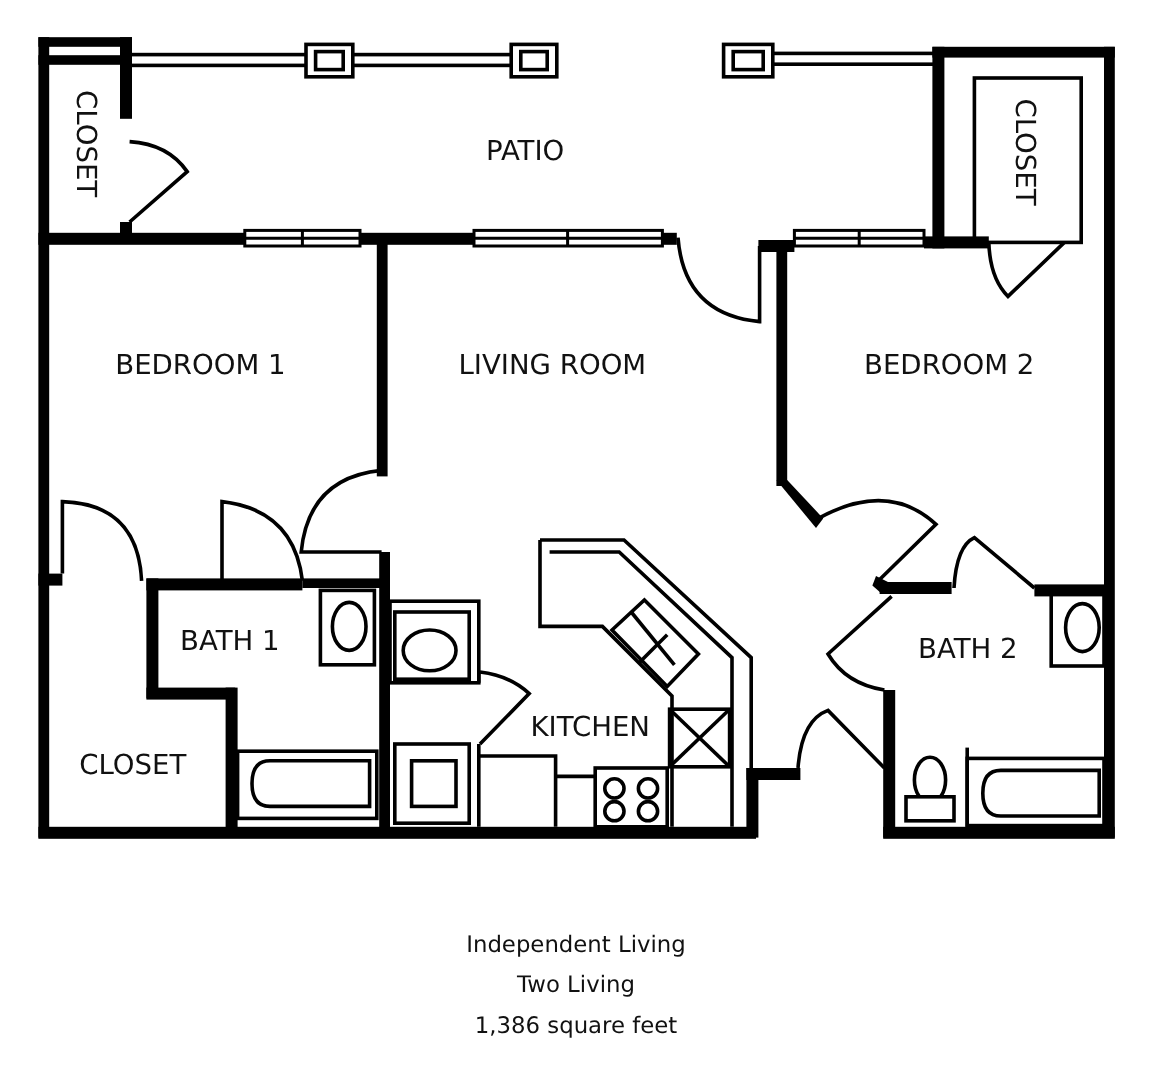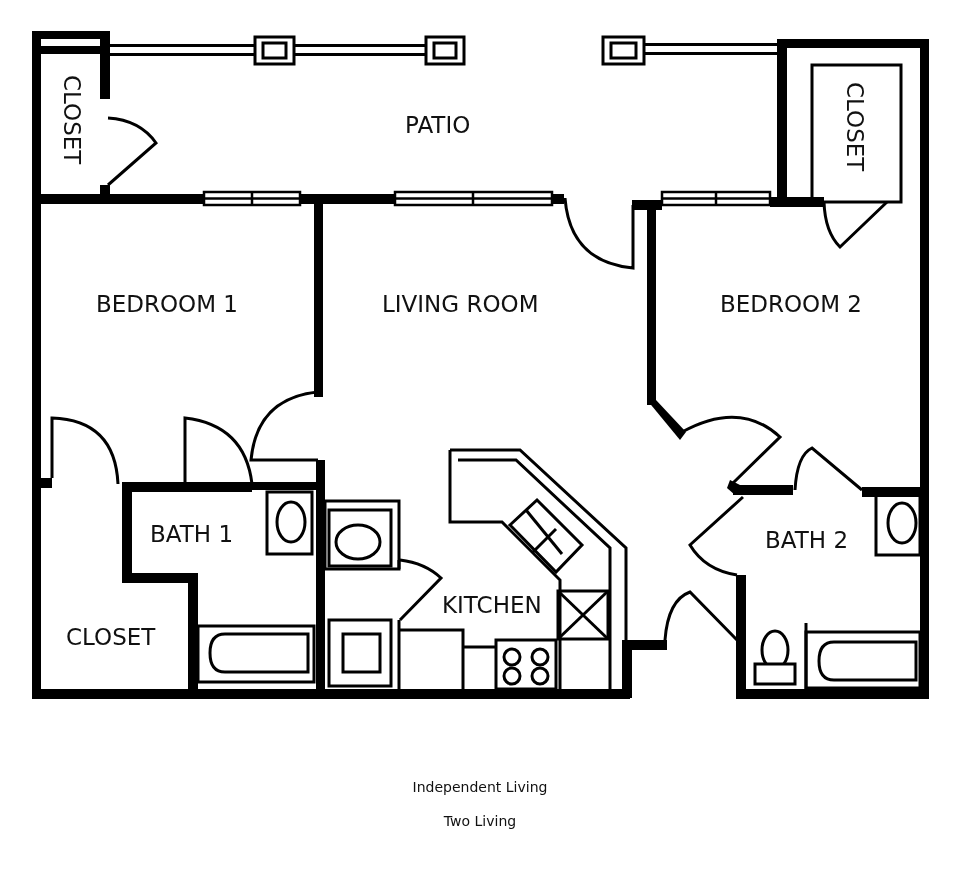--- a/index.html
+++ b/index.html
@@ -2,21 +2,21 @@
 <html><head>
 <meta charset="utf-8">
 <style>
   html, body { margin: 0; padding: 0; background: #ffffff; }
   body { width: 960px; height: 896px; position: relative; overflow: hidden; font-family: "Liberation Sans", sans-serif; }
   svg.plan { position: absolute; left: 0; top: 0; width: 960px; height: 896px; }
   .wall { fill: #000; }
   .thin { fill: none; stroke: #000; stroke-width: 3; }
   .thin2 { fill: none; stroke: #000; stroke-width: 2.5; }
   .lbl { font-family: "DejaVu Sans", sans-serif; font-size: 23px; fill: #111; }
-  .caption { position: absolute; left: 0; width: 960px; text-align: center; font-family: "DejaVu Sans", sans-serif; font-size: 14px; color: #111; line-height: 34px; }
+  .caption { position: absolute; left: 0; width: 960px; text-align: center; font-family: "DejaVu Sans", sans-serif; font-size: 19px; color: #111; line-height: 34px; }
 </style>
 </head>
 <body>
 
 <svg class="plan" viewBox="0 0 960 896" xmlns="http://www.w3.org/2000/svg">
 
   <g>
 
     <rect class="wall" x="32" y="31" width="9" height="667"></rect>
     <rect class="wall" x="32" y="31" width="78" height="8"></rect>
@@ -174,13 +174,14 @@
     <text class="lbl" x="150" y="542">BATH 1</text>
     <text class="lbl" x="66" y="645">CLOSET</text>
     <text class="lbl" x="442" y="613">KITCHEN</text>
     <text class="lbl" x="765" y="548">BATH 2</text>
   </g>
 </svg>
 
 <div class="caption" style="top:770px;">
   <div>Independent Living</div>
   <div>Two Living</div>
+  <div>1,386 square feet</div>
 </div>
 
 </body></html>

